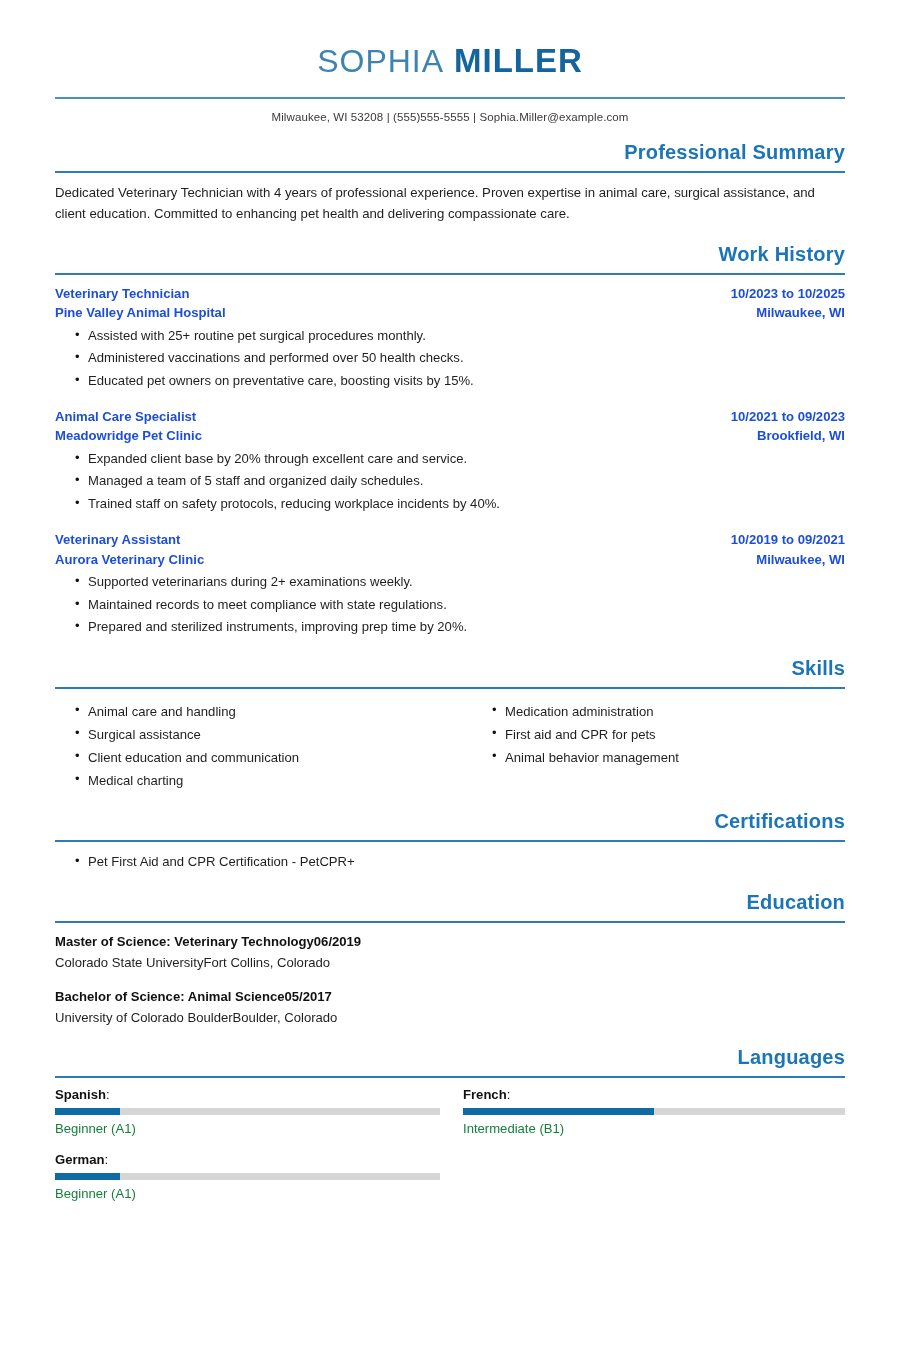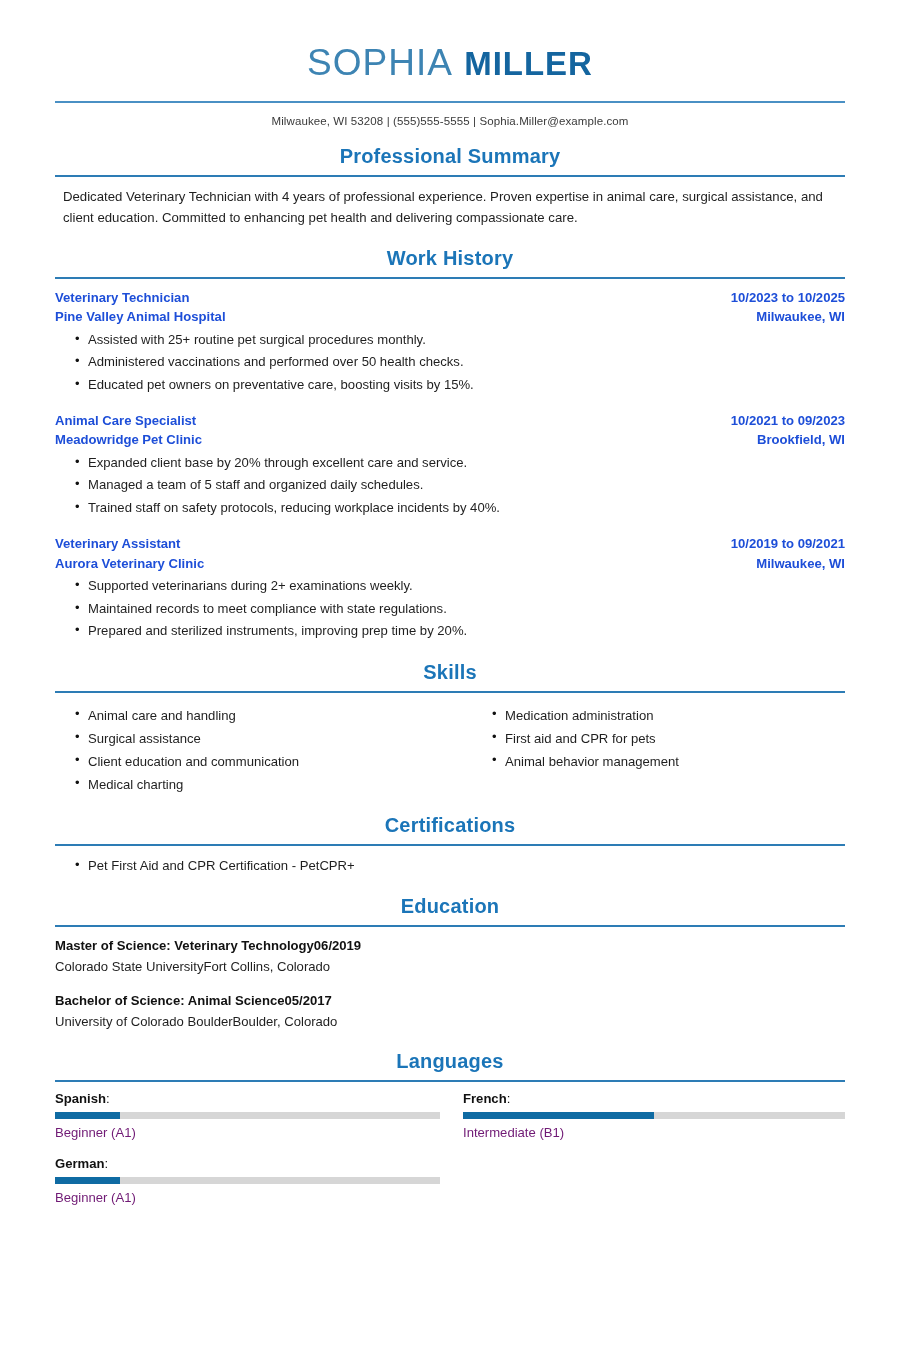--- a/index.html
+++ b/index.html
@@ -24,21 +24,21 @@
     overflow: hidden;
   }
 
   
   .name-header {
     text-align: center;
     padding-top: 42px;
     letter-spacing: 0.5px;
   }
   .name-first {
-    font-size: 37px;
+    font-size: 32px;
     font-weight: 400;
     color: #3d84b3;
     letter-spacing: 1px;
   }
   .name-last {
     font-size: 33px;
     font-weight: 700;
     color: #14659f;
     letter-spacing: 1px;
   }
@@ -56,39 +56,39 @@
     color: #3a3a3a;
     padding: 12px 0 0 0;
     letter-spacing: 0.1px;
   }
 
   
   .section {
     margin-top: 18px;
   }
   .section-title {
-    text-align: center;
+    text-align: right;
     font-size: 20px;
     font-weight: 700;
     color: #1b75b8;
     letter-spacing: 0.2px;
     margin: 0 0 7px 0;
   }
   .section-rule {
     border-top: 2px solid #2d7cb5;
     height: 0;
     margin-bottom: 9px;
   }
 
   
   .summary-text {
     font-size: 13.2px;
     line-height: 1.62;
     color: #1f1f1f;
-    margin: 8px;
+    margin: 0;
   }
 
   
   .job {
     margin-bottom: 15px;
   }
   .job:last-child { margin-bottom: 0; }
   .job-row {
     display: flex;
     justify-content: space-between;
@@ -184,21 +184,21 @@
     width: 385px;
     max-width: 100%;
   }
   .lang-bar-fill {
     position: absolute;
     left: 0; top: 0; bottom: 0;
     background: #0f6ba3;
   }
   .lang-level {
     font-size: 13.1px;
-    color: #701a75;
+    color: #15803d;
     margin-top: 6px;
   }
 </style>
 </head>
 <body>
 
 <div class="page">
 
   <div class="name-header">
     <span class="name-first">SOPHIA</span><span class="name-first">&nbsp;</span><span class="name-last">MILLER</span>

